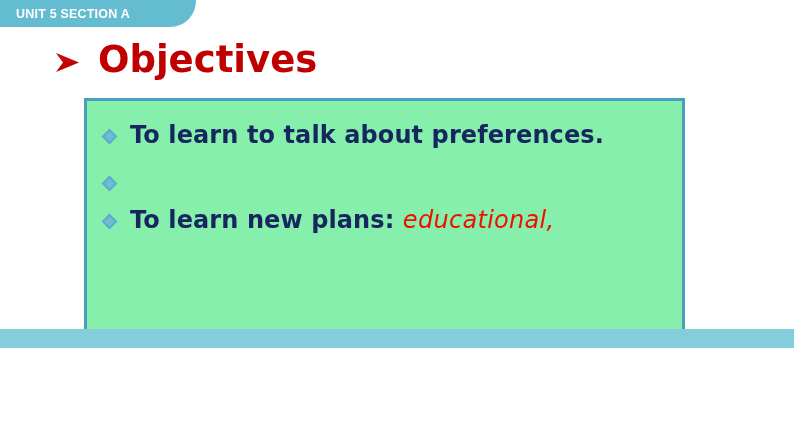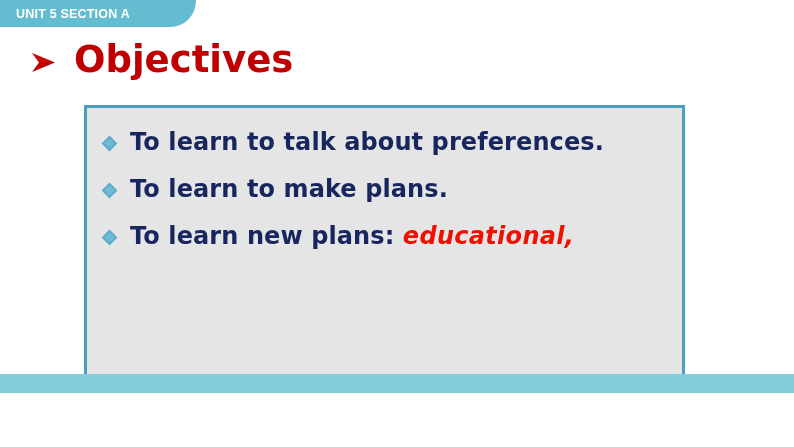--- a/index.html
+++ b/index.html
@@ -6,21 +6,21 @@
     margin: 0;
     padding: 0;
     background: #ffffff;
   }
   body {
     font-family: "Liberation Sans", sans-serif;
   }
   #slide {
     position: relative;
     width: 794px;
-    height: 393px;
+    height: 348px;
     background: #ffffff;
     overflow: hidden;
   }
 
   
   #unit-tab {
     position: absolute;
     left: 0;
     top: 0;
     width: 196px;
@@ -36,21 +36,21 @@
     font-weight: bold;
     font-size: 12.5px;
     letter-spacing: 0.2px;
     padding-left: 16px;
     white-space: nowrap;
   }
 
   
   #title-row {
     position: absolute;
-    left: 28px;
+    left: 52px;
     top: 41px;
     display: flex;
     align-items: center;
   }
   #title-arrow-icon {
     width: 30px;
     height: 30px;
     flex: 0 0 auto;
     margin-right: 16px;
     margin-top: 6px;
@@ -61,26 +61,26 @@
     font-weight: bold;
     font-size: 37px;
     line-height: 1;
     white-space: nowrap;
   }
 
   
   #objectives-box {
     position: absolute;
     left: 84px;
-    top: 105px;
+    top: 98px;
     width: 601px;
     height: 305px;
     box-sizing: border-box;
     border: 3px solid #4A9FC0;
-    background: #e5e5e5;
+    background: #86efac;
   }
 
   #objectives-list {
     position: absolute;
     left: 0;
     top: 0;
     width: 100%;
     padding: 16px 0 0 0;
   }
 
@@ -101,21 +101,21 @@
     font-family: "DejaVu Sans", sans-serif;
     font-weight: bold;
     font-size: 24px;
     line-height: 1.55;
     color: #17265E;
     letter-spacing: 0.1px;
   }
   .vocab {
     color: #EE1100;
     font-style: italic;
-    font-weight: bold;
+    font-weight: normal;
     letter-spacing: 0.3px;
   }
   .vocab-line {
     display: block;
     padding-left: 26px;
   }
 
   
   #footer-bar {
     position: absolute;
@@ -167,21 +167,20 @@
         <span class="objective-text">To learn to talk about preferences.</span>
       </div>
 
       <div class="objective-item">
         <span class="bullet-diamond-icon">
           <svg viewBox="0 0 17 17" width="17" height="17" aria-hidden="true">
             <polygon points="8.5,0.6 16.4,8.5 8.5,16.4 0.6,8.5" fill="#5BAACB"></polygon>
             <polygon points="8.5,3.2 13.8,8.5 8.5,13.8 3.2,8.5" fill="#6FBAD4"></polygon>
           </svg>
         </span>
-        <span class="objective-text">To learn to make plans.</span>
       </div>
 
       <div class="objective-item">
         <span class="bullet-diamond-icon">
           <svg viewBox="0 0 17 17" width="17" height="17" aria-hidden="true">
             <polygon points="8.5,0.6 16.4,8.5 8.5,16.4 0.6,8.5" fill="#5BAACB"></polygon>
             <polygon points="8.5,3.2 13.8,8.5 8.5,13.8 3.2,8.5" fill="#6FBAD4"></polygon>
           </svg>
         </span>
         <span class="objective-text">

